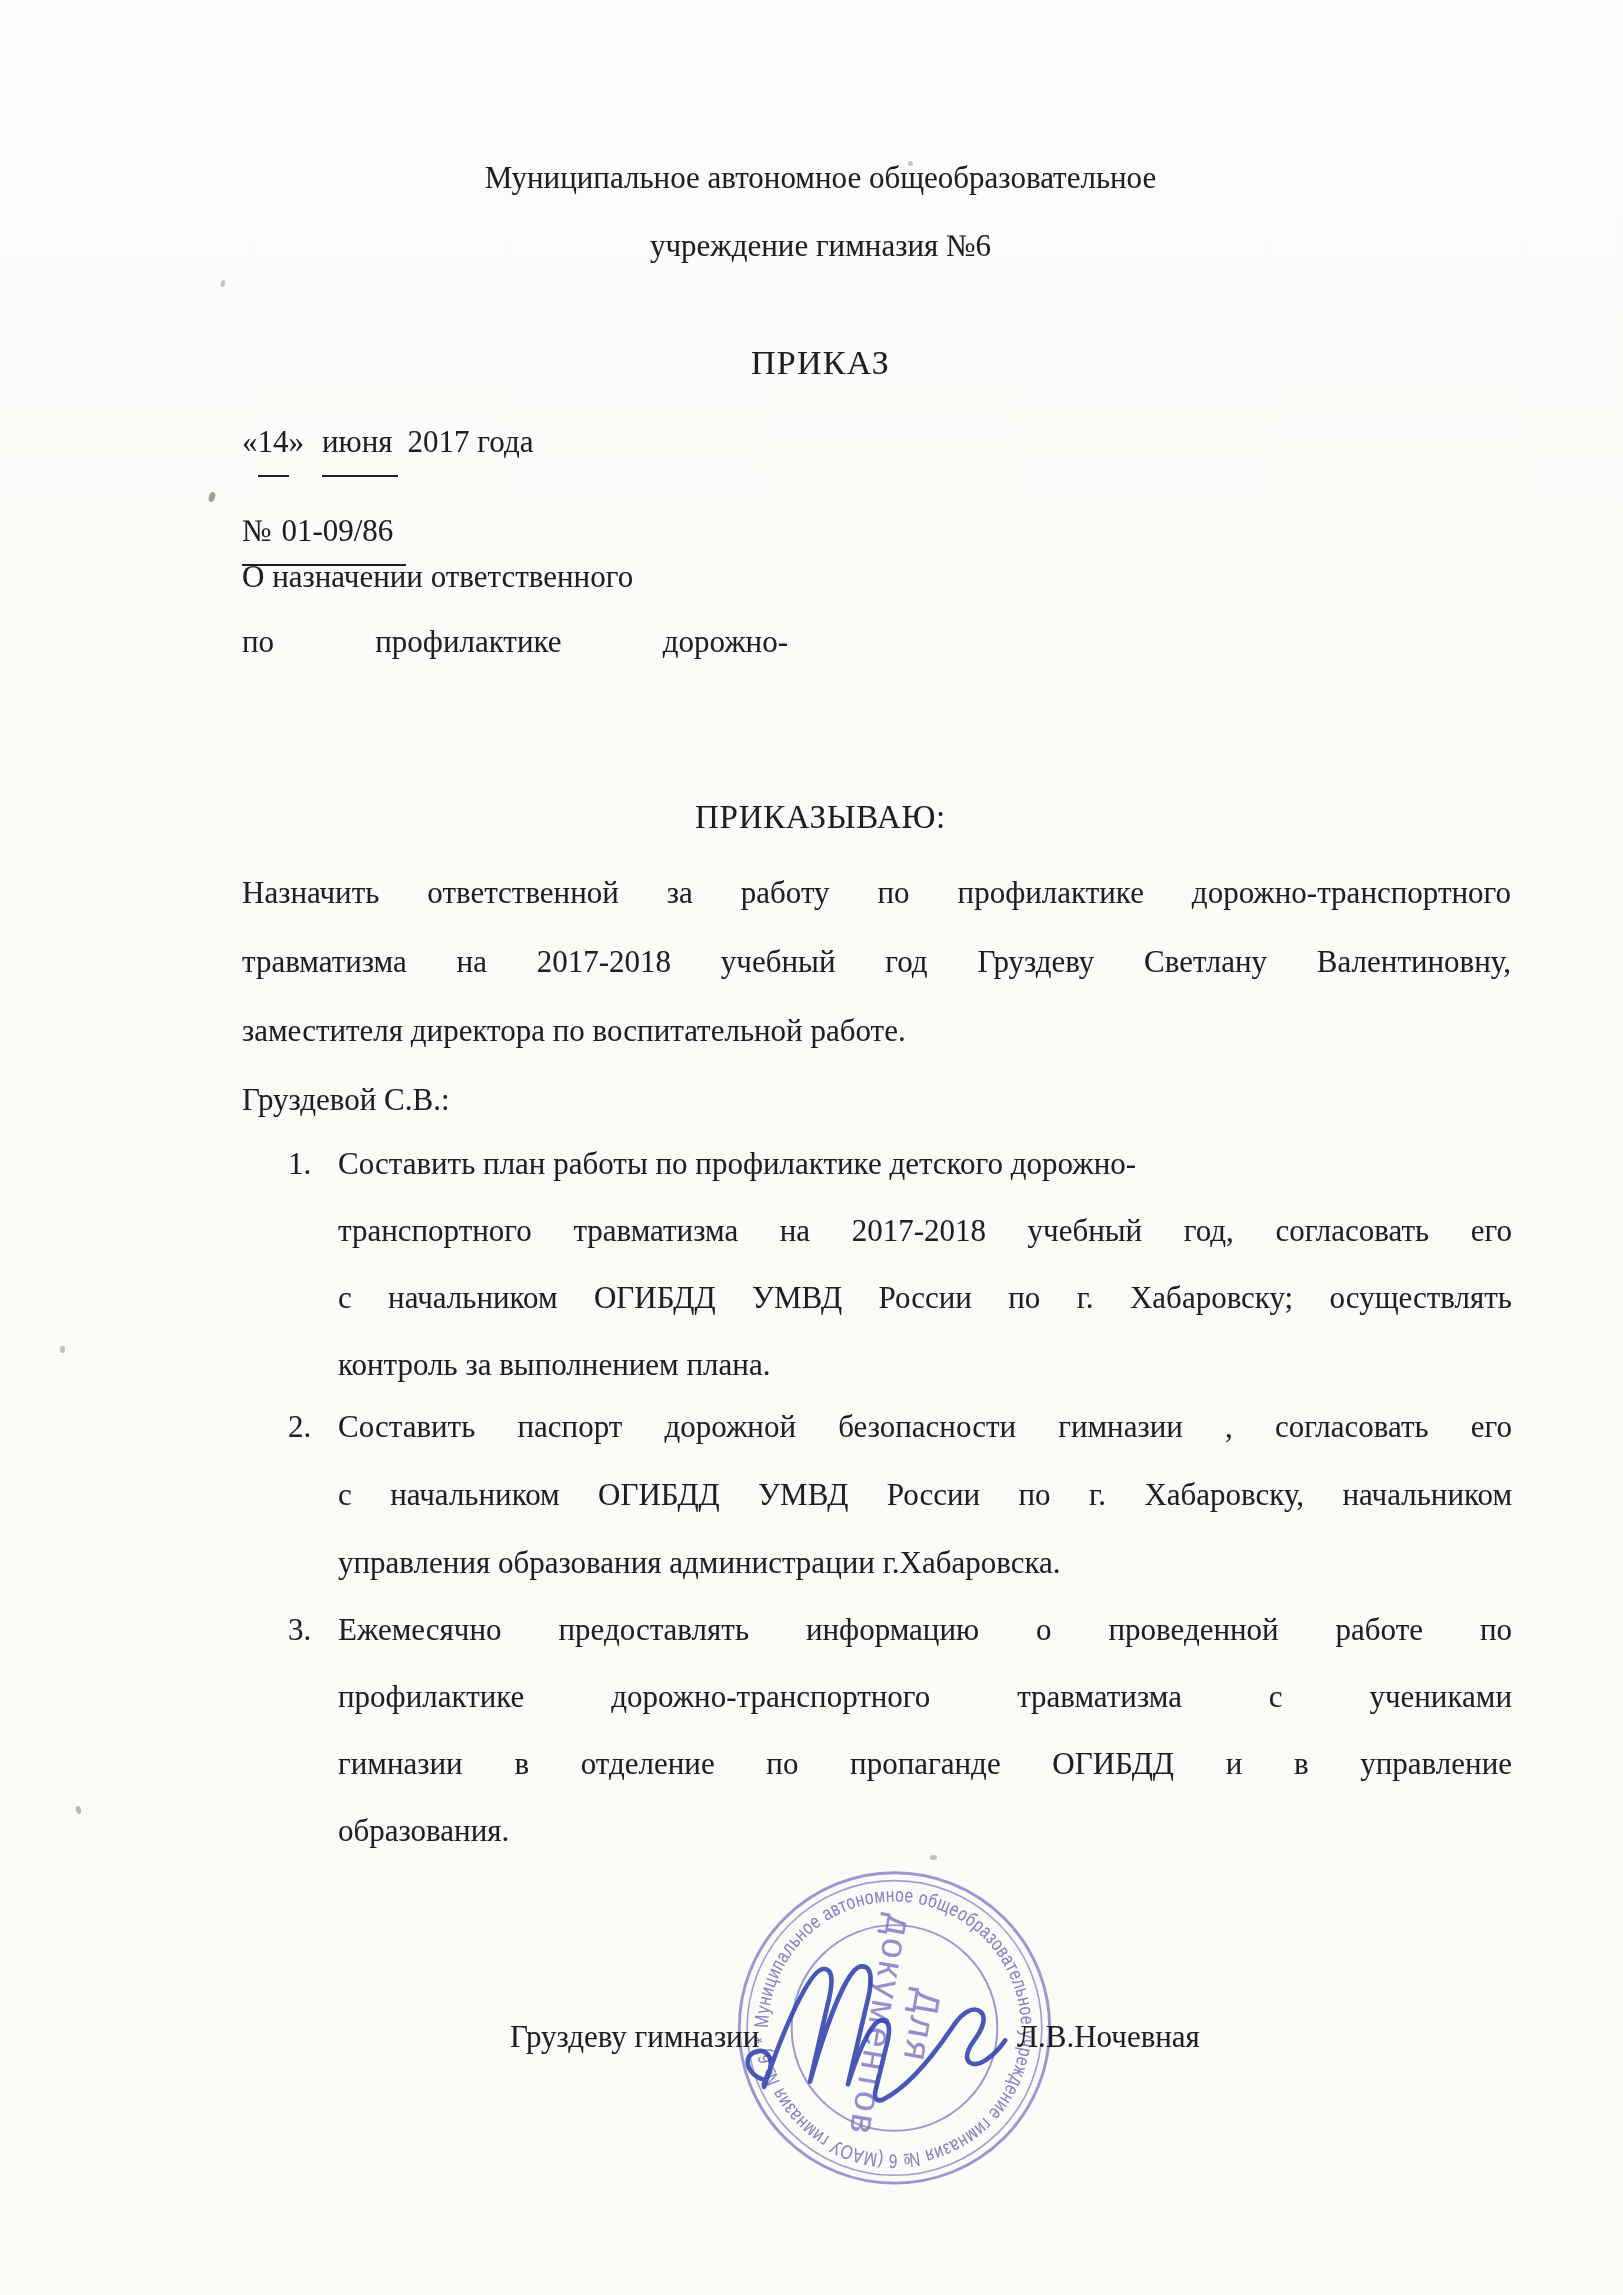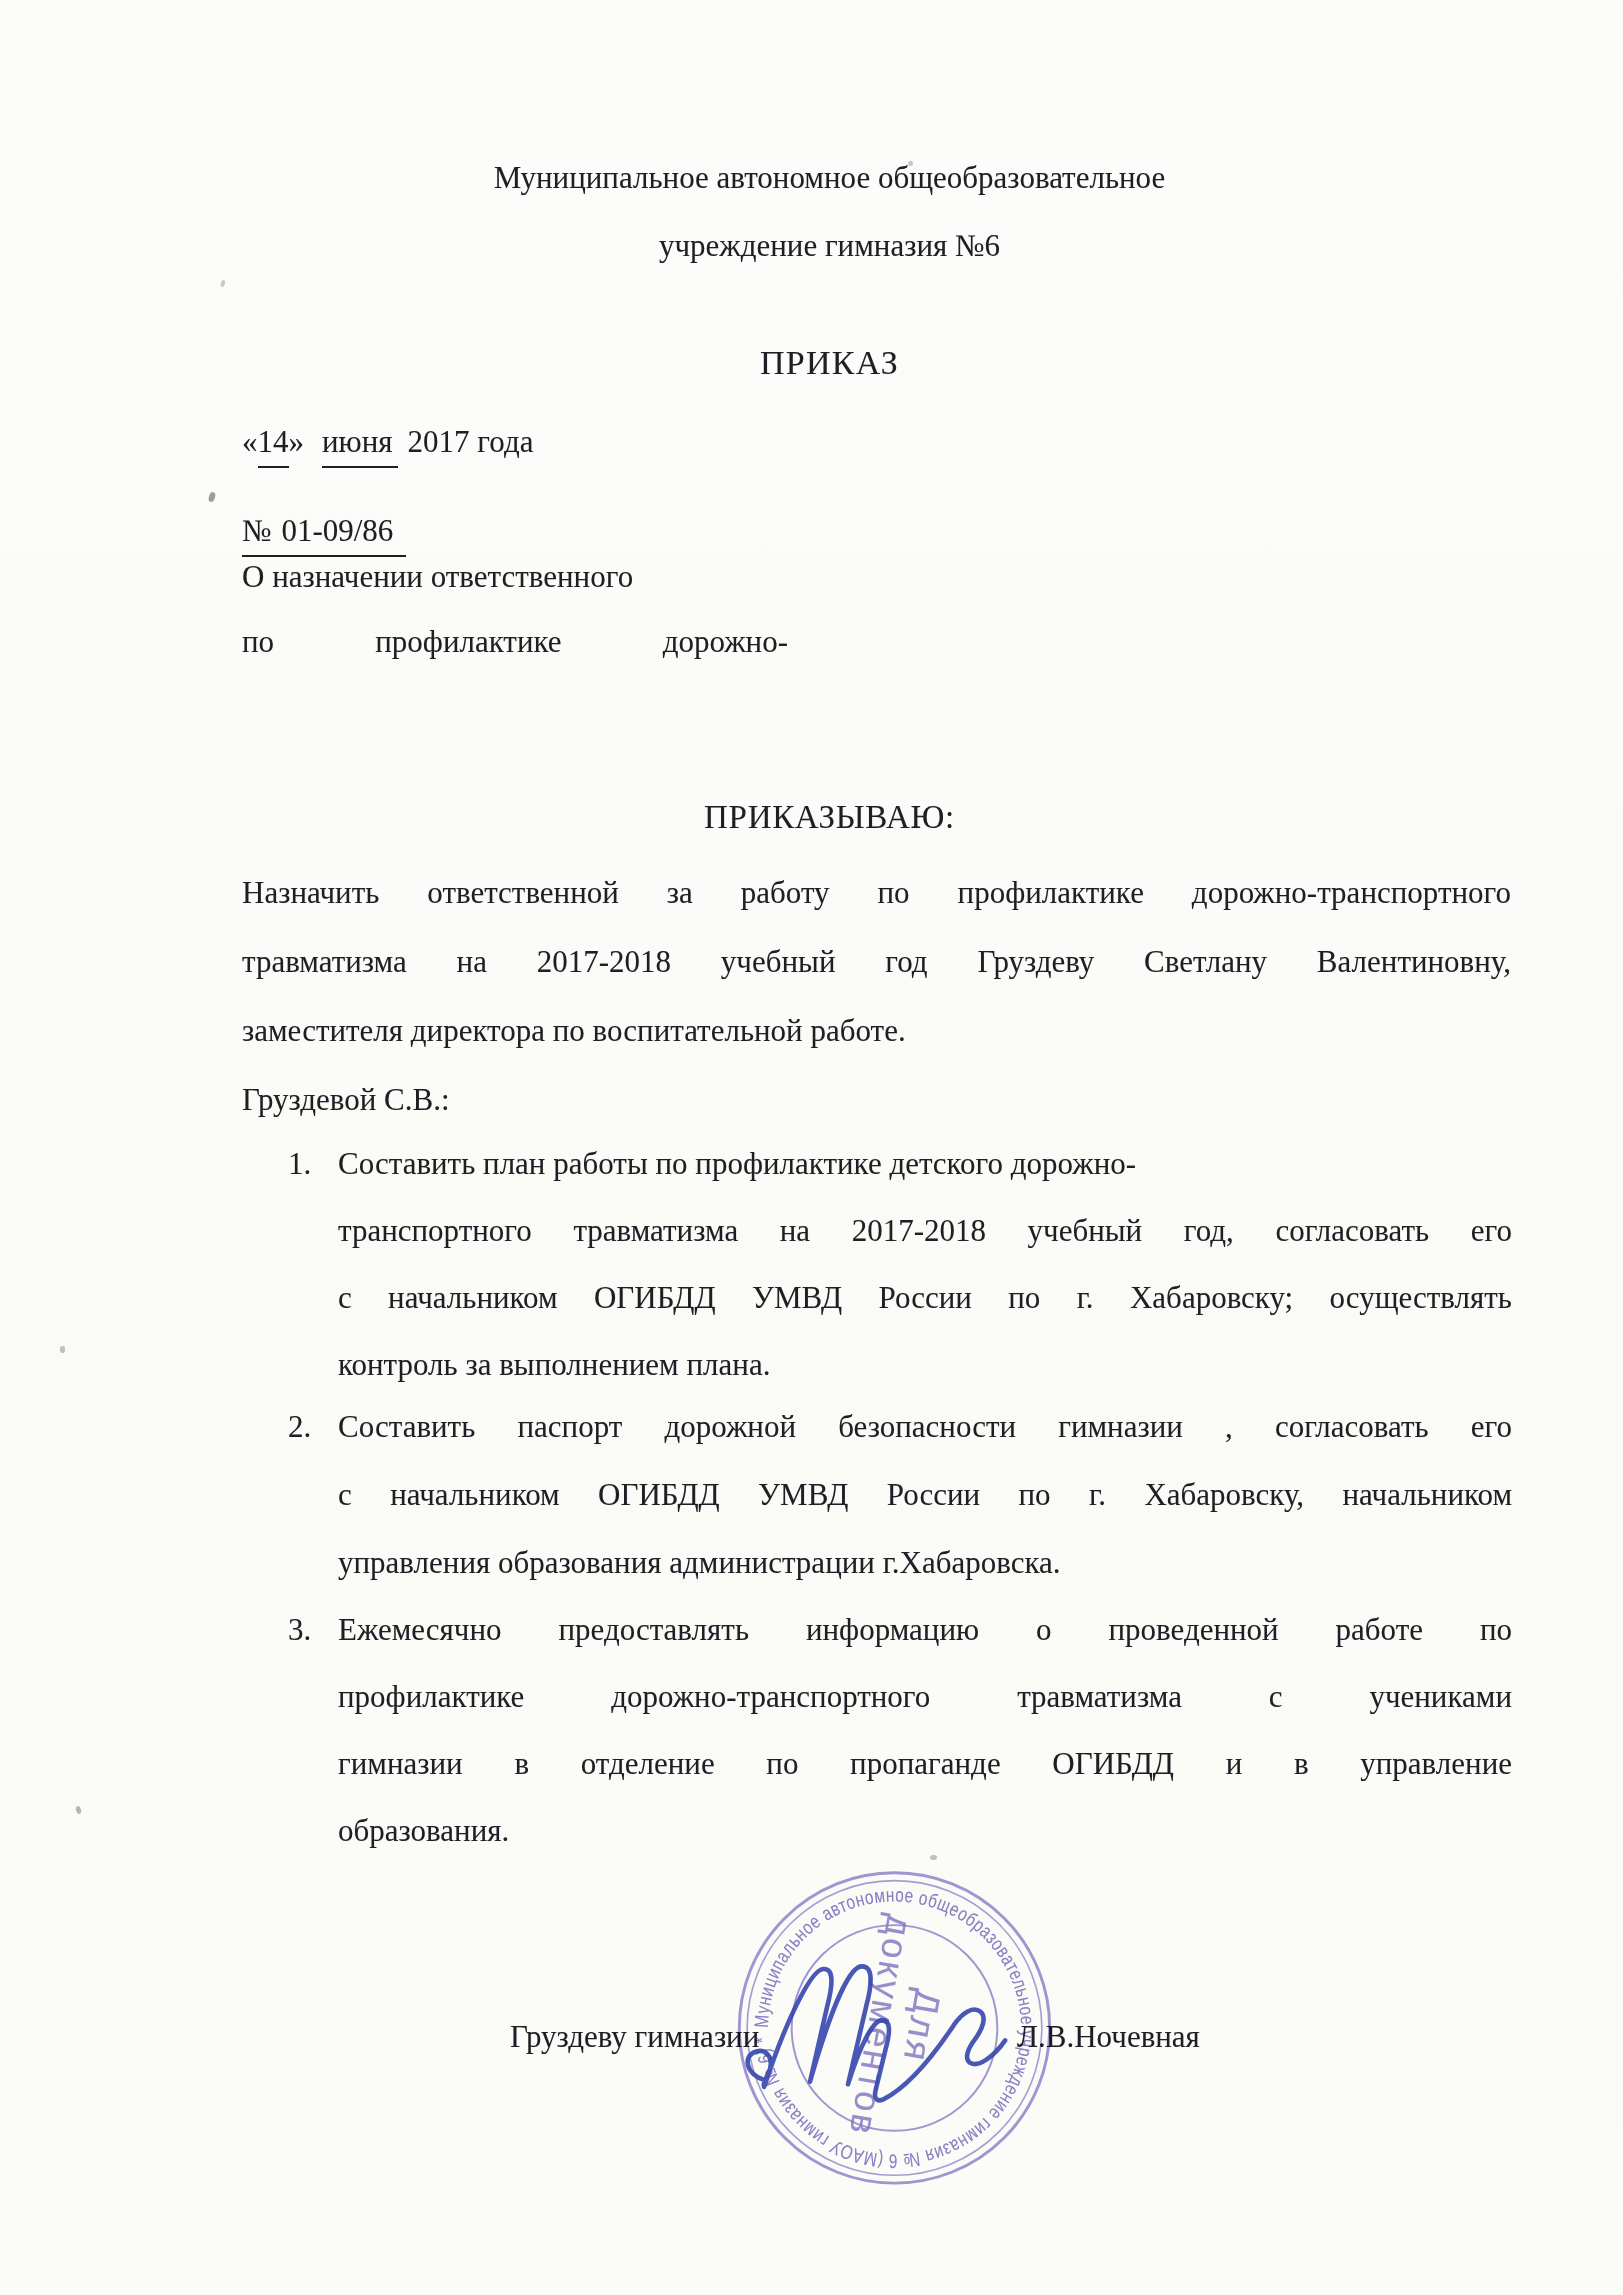--- a/index.html
+++ b/index.html
@@ -5,26 +5,26 @@
   html,body{margin:0;padding:0;background:#e8e8e6;}
   .page{
     position:relative;
     width:1623px;height:2295px;
     background:linear-gradient(180deg,#fcfcfa 0%,#fafaf7 60%,#fbfbf8 100%);
     font-family:"Liberation Serif","DejaVu Serif",serif;
     color:#1e1e24;
     overflow:hidden;
     text-shadow:0 0 0.7px rgba(70,70,90,.25);
   }
-  .center{position:absolute;left:13px;width:1577px;text-align:center;padding-left:28px;}
+  .center{position:absolute;left:4px;width:1577px;text-align:center;padding-left:28px;}
   .org{font-size:31px;line-height:1.15;}
   .title{font-size:34px;letter-spacing:1.3px;line-height:1.15;}
   .resolve{font-size:33px;letter-spacing:0.7px;line-height:1.15;}
   .line{position:absolute;left:242px;font-size:31px;line-height:1.15;white-space:nowrap;}
-  .u{border-bottom:2px solid currentColor;padding-bottom:7px;}
+  .u{border-bottom:2px solid currentColor;padding-bottom:16px;}
   .u-trail{padding-right:13px;}
   .u-trail2{padding-right:5.2px;}
   .gap1{margin-left:18px;}
   .gap2{margin-left:9.8px;}
   .subject{position:absolute;left:242px;width:546px;font-size:31px;line-height:65px;}
   .para{position:absolute;left:242px;width:1269px;font-size:31px;line-height:69px;}
   .item{position:absolute;left:338px;width:1174px;font-size:31px;line-height:67px;}
   .item .inum{position:absolute;left:-50px;top:0;}
   .j{text-align:justify;text-align-last:justify;}
   .nj{text-align:left;}

